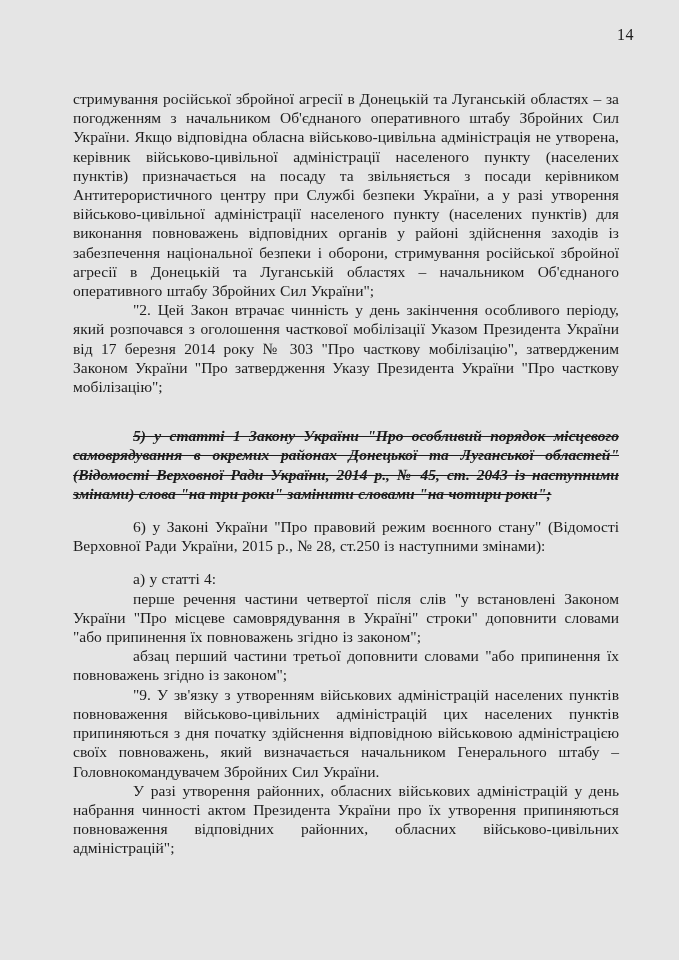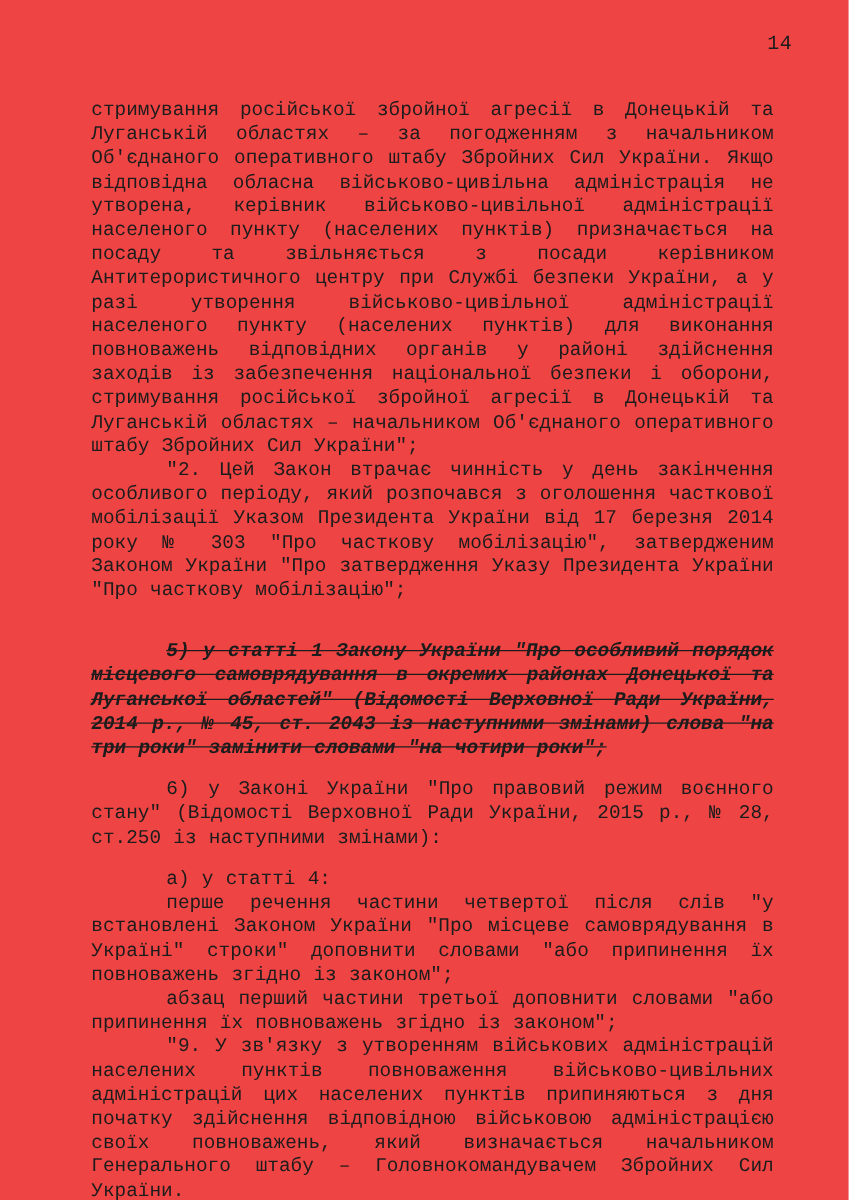--- a/index.html
+++ b/index.html
@@ -4,35 +4,35 @@
 <style>
   html, body {
     margin: 0;
     padding: 0;
     background: #ffffff;
   }
   .page {
     position: relative;
     width: 679px;
     height: 960px;
-    background: #ef4444;
+    background: #e5e5e5;
     overflow: hidden;
-    font-family: Liberation Mono, monospace;
+    font-family: Liberation Serif, serif;
     color: #1c1c1c;
   }
   .page-number {
     position: absolute;
     top: 26px;
     right: 45px;
     font-size: 16px;
     letter-spacing: 0.5px;
   }
   .doc-body {
     position: absolute;
-    top: 79px;
+    top: 89px;
     left: 73px;
     width: 546px;
     font-size: 15.5px;
     line-height: 19.2px;
     text-align: justify;
     word-spacing: 0.5px;
   }
   .doc-body p {
     margin: 0;
     padding: 0;
@@ -57,14 +57,15 @@
   <div class="page-number">14</div>
   <div class="doc-body">
       <p>стримування російської збройної агресії в Донецькій та Луганській областях – за погодженням з начальником Об'єднаного оперативного штабу Збройних Сил України. Якщо відповідна обласна військово-цивільна адміністрація не утворена, керівник військово-цивільної адміністрації населеного пункту (населених пунктів) призначається на посаду та звільняється з посади керівником Антитерористичного центру при Службі безпеки України, а у разі утворення військово-цивільної адміністрації населеного пункту (населених пунктів) для виконання повноважень відповідних органів у районі здійснення заходів із забезпечення національної безпеки і оборони, стримування російської збройної агресії в Донецькій та Луганській областях – начальником Об'єднаного оперативного штабу Збройних Сил України";</p>
       <p class="indent">"2. Цей Закон втрачає чинність у день закінчення особливого періоду, який розпочався з оголошення часткової мобілізації Указом Президента України від 17 березня 2014 року № 303 "Про часткову мобілізацію", затвердженим Законом України "Про затвердження Указу Президента України "Про часткову мобілізацію";</p>
       <p class="indent strike gap-large">5) у статті 1 Закону України "Про особливий порядок місцевого самоврядування в окремих районах Донецької та Луганської областей" (Відомості Верховної Ради України, 2014 р., № 45, ст. 2043 із наступними змінами) слова "на три роки" замінити словами "на чотири роки";</p>
       <p class="indent gap-medium">6) у Законі України "Про правовий режим воєнного стану" (Відомості Верховної Ради України, 2015 р., № 28, ст.250 із наступними змінами):</p>
       <p class="indent gap-medium">а) у статті 4:</p>
       <p class="indent">перше речення частини четвертої після слів "у встановлені Законом України "Про місцеве самоврядування в Україні" строки" доповнити словами "або припинення їх повноважень згідно із законом";</p>
       <p class="indent">абзац перший частини третьої доповнити словами "або припинення їх повноважень згідно із законом";</p>
       <p class="indent">"9. У зв'язку з утворенням військових адміністрацій населених пунктів повноваження військово-цивільних адміністрацій цих населених пунктів припиняються з дня початку здійснення відповідною військовою адміністрацією своїх повноважень, який визначається начальником Генерального штабу – Головнокомандувачем Збройних Сил України.</p>
+      <p class="indent">У разі утворення районних, обласних військових адміністрацій у день набрання чинності актом Президента України про їх утворення припиняються повноваження відповідних районних, обласних військово-цивільних адміністрацій";</p>
     </div>
 </div>
 
 </body></html>

